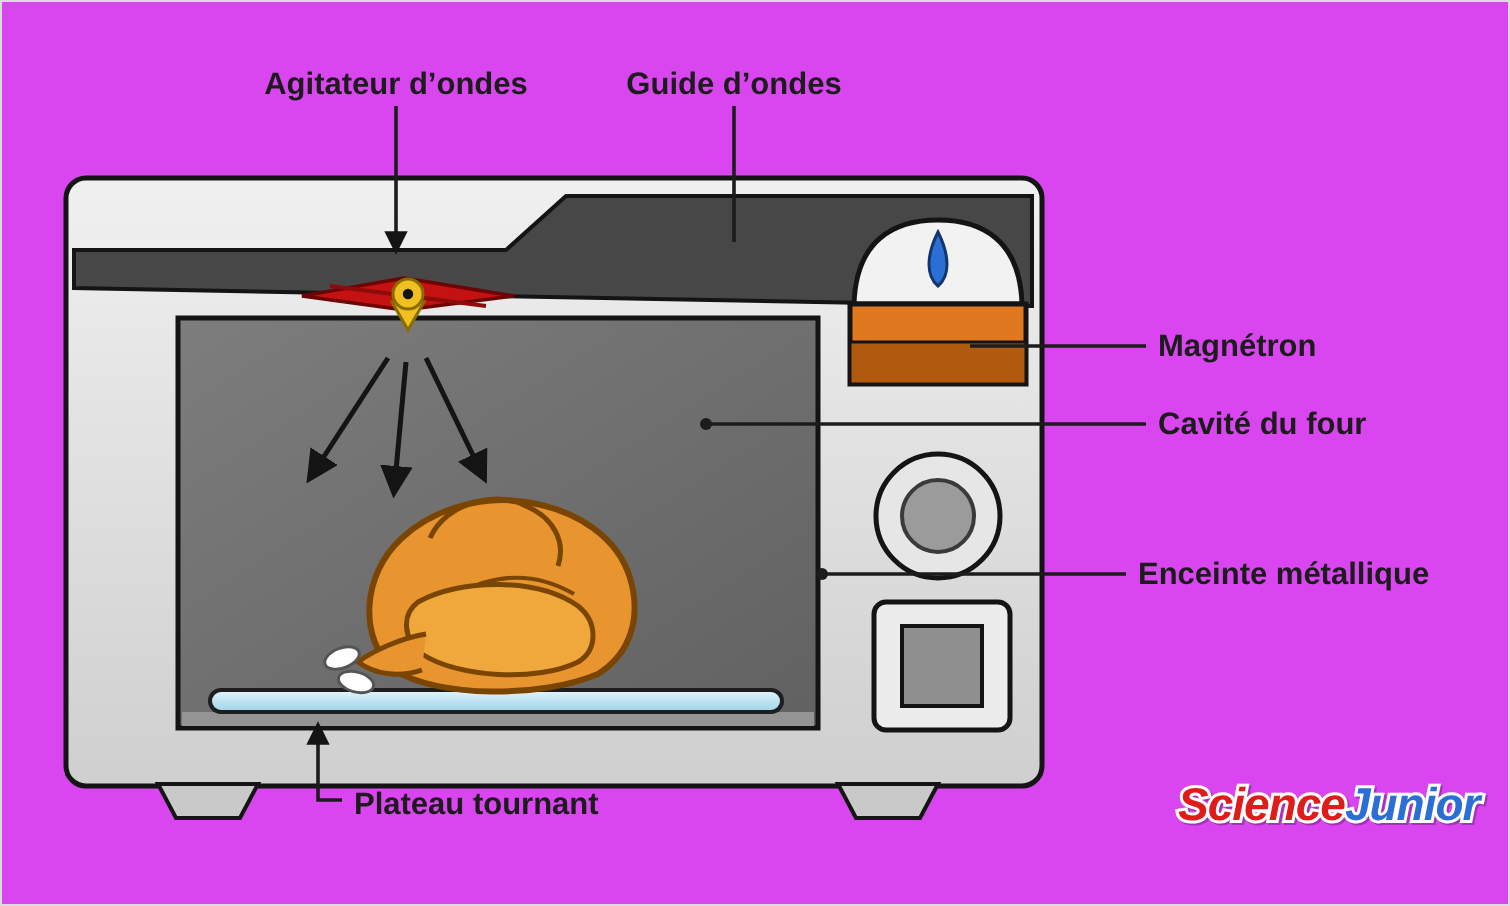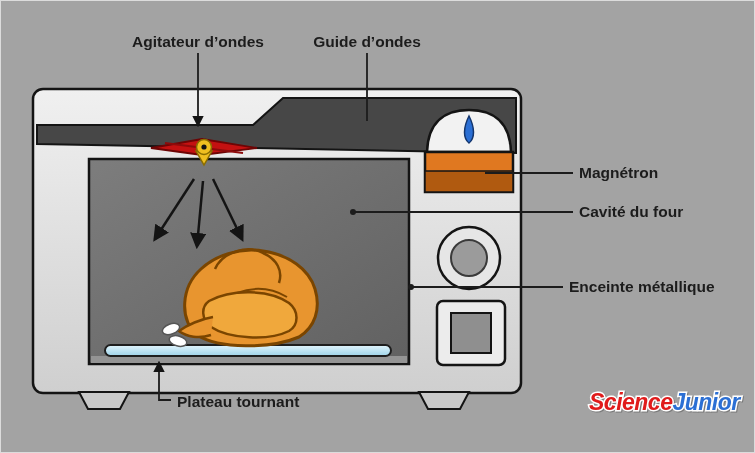--- a/index.html
+++ b/index.html
@@ -1,19 +1,19 @@
 <!DOCTYPE html>
 <html><head>
 <meta charset="utf-8">
 <style>
   html,body{margin:0;padding:0;background:#fff;}
   .stage{
     position:relative;
     width:755px;height:453px;
-    background:#a3a3a3;
+    background:#d946ef;
     border:1px solid #dcdcdc;
     box-sizing:border-box;
     font-family:"Liberation Sans", sans-serif;
     overflow:hidden;
   }
   svg{display:block;}
   text.lbl{
     font-family:"Liberation Sans", sans-serif;
     font-size:15.5px;
     font-weight:700;

